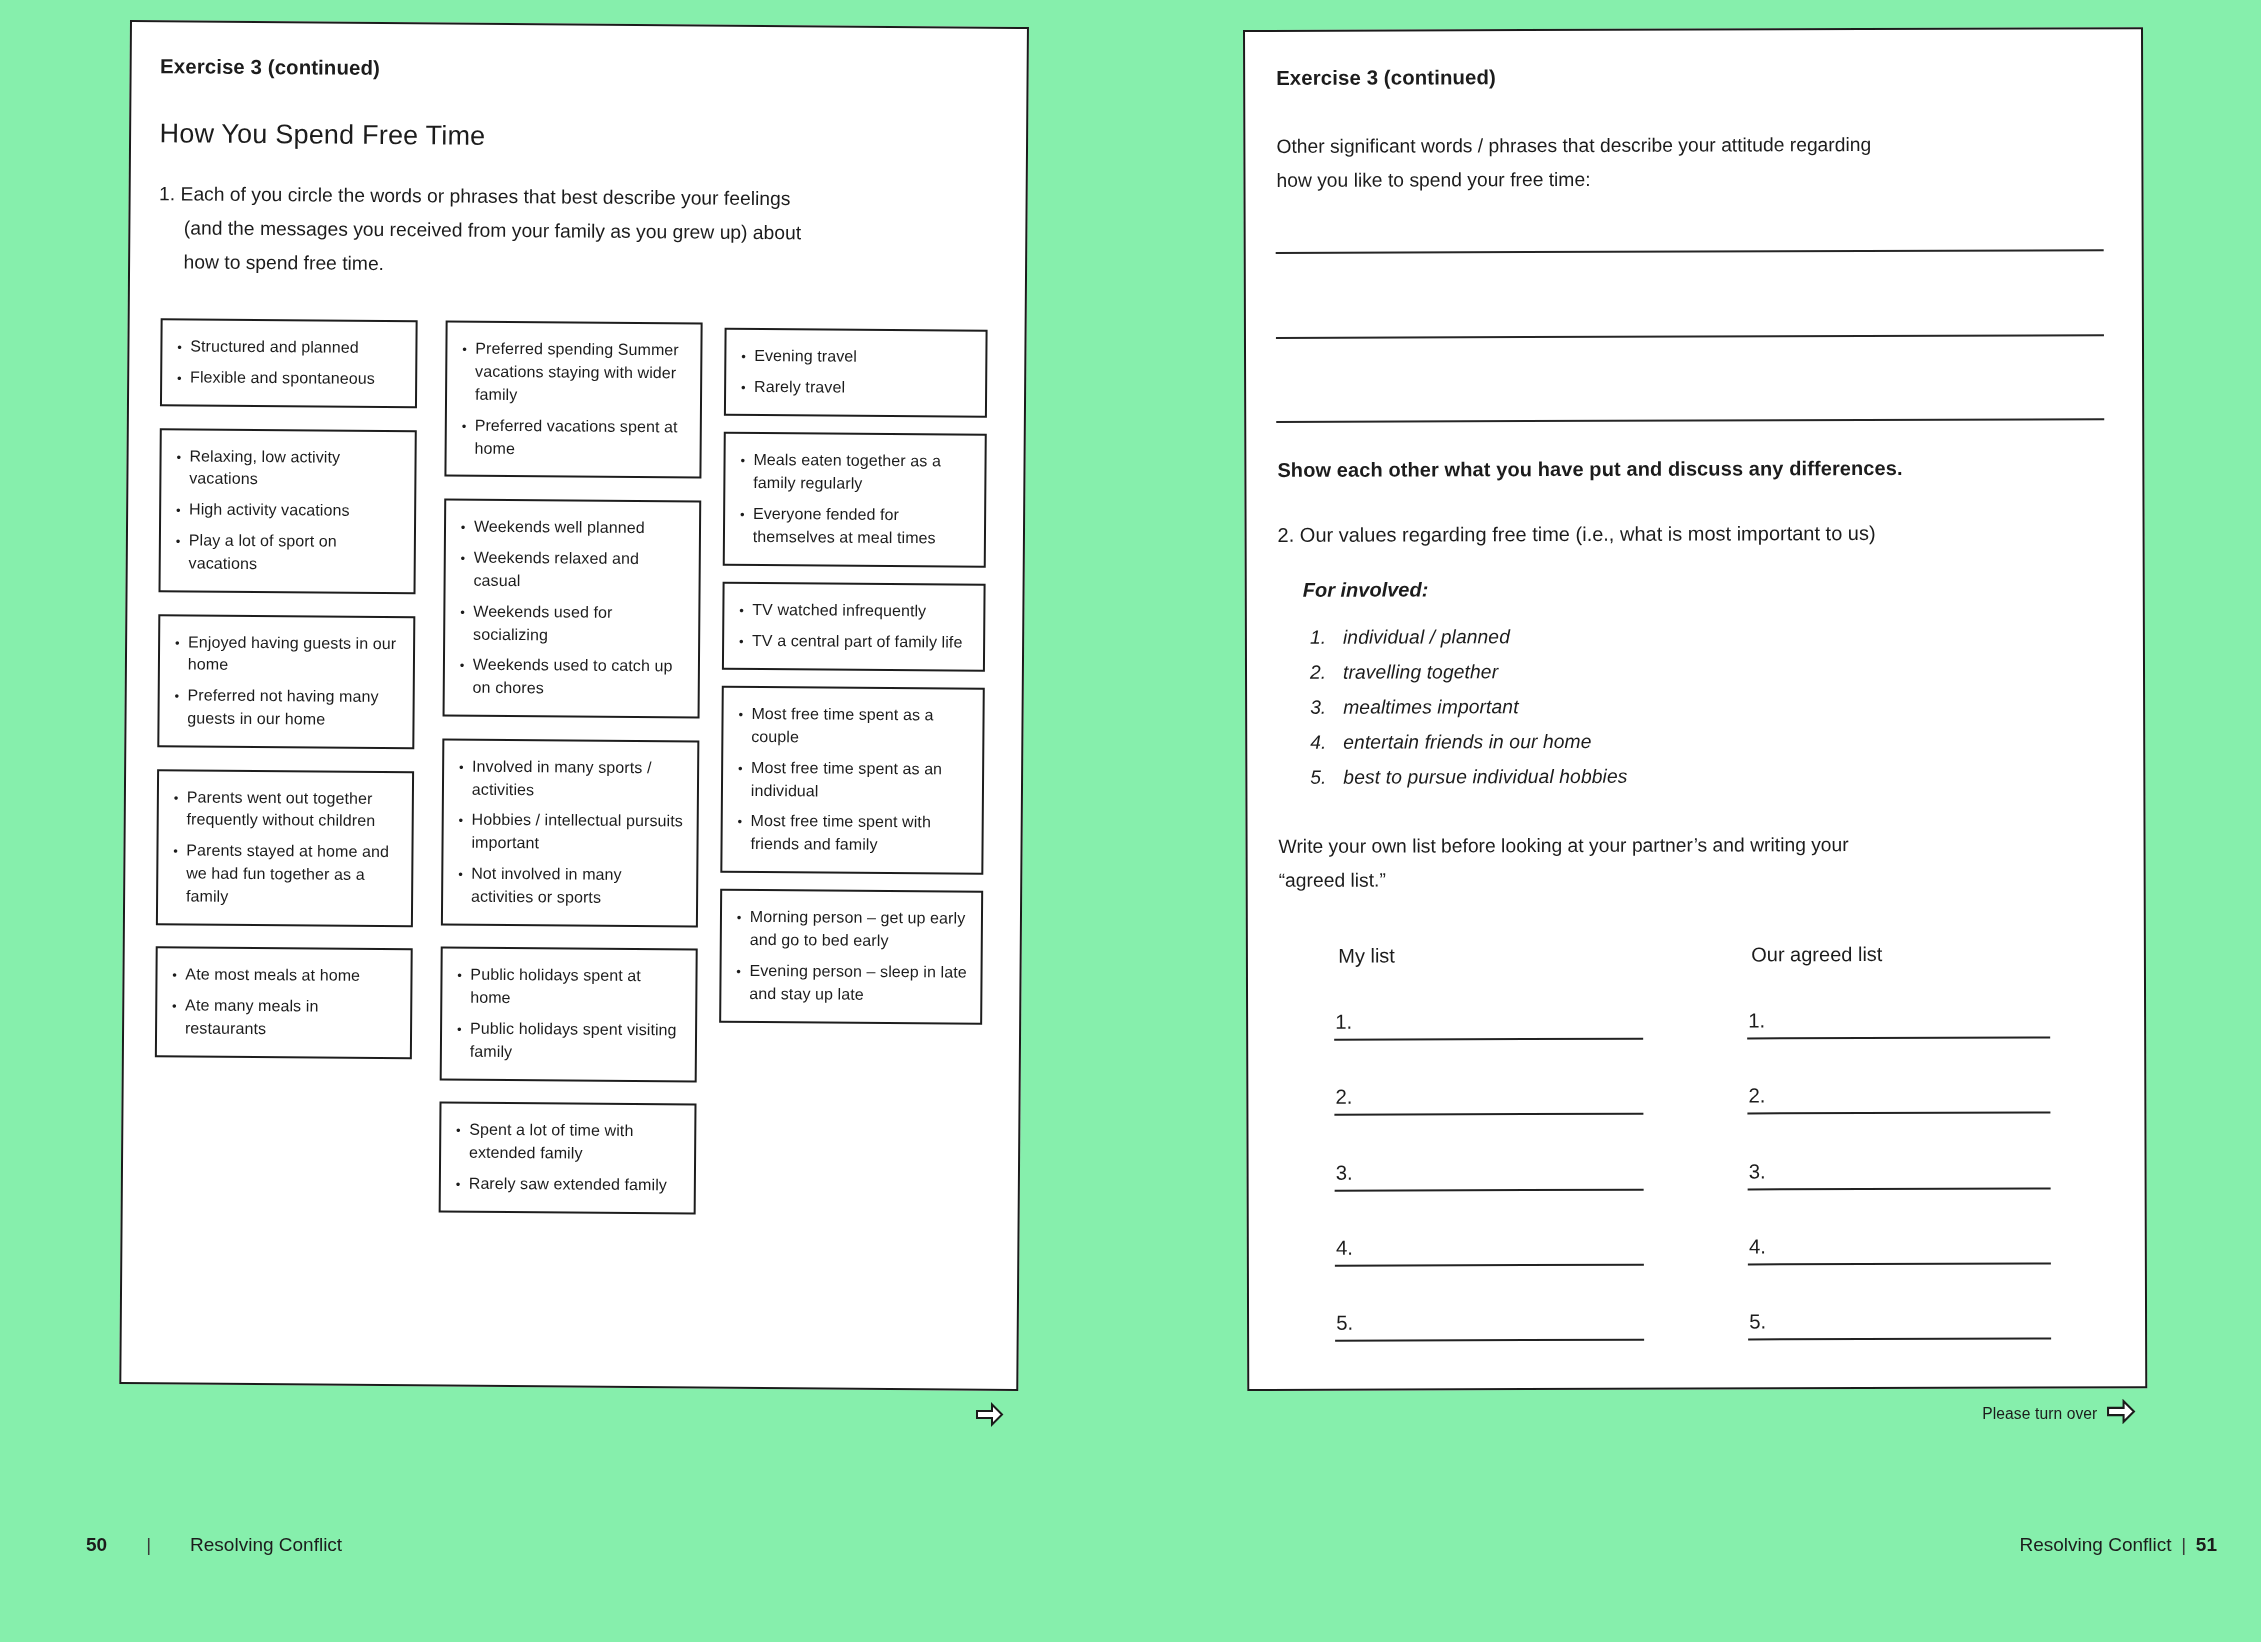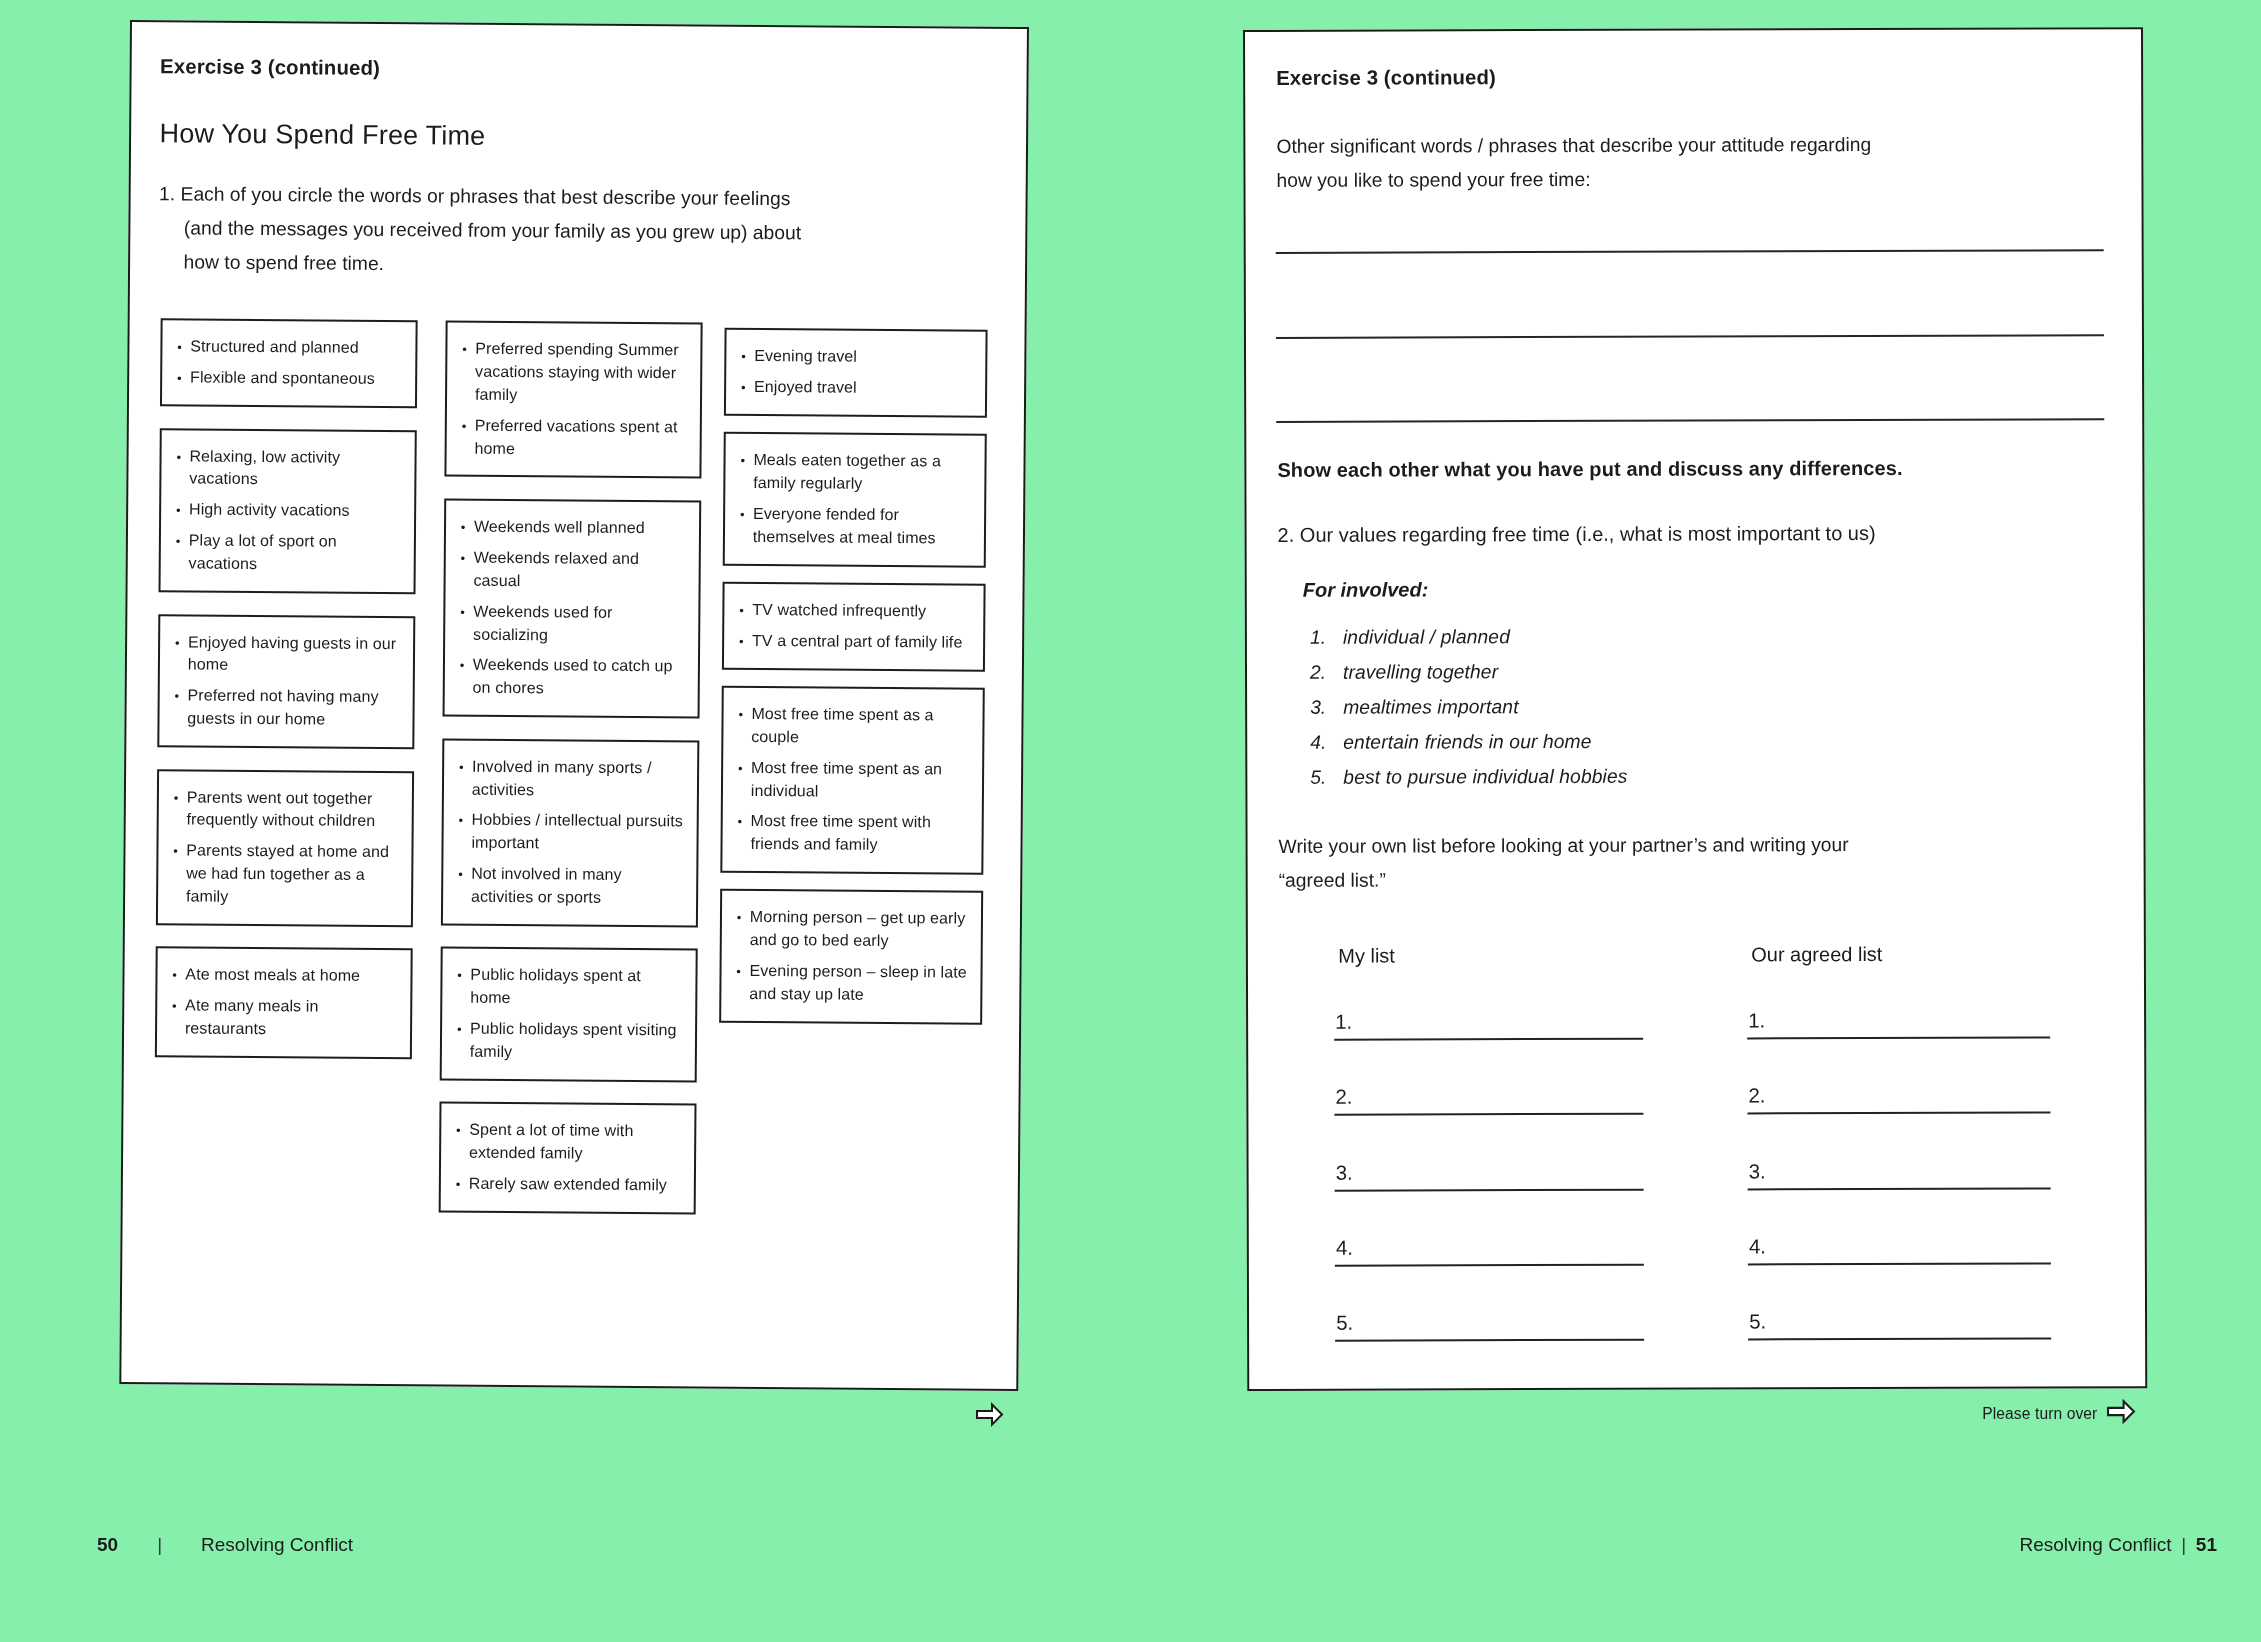--- a/index.html
+++ b/index.html
@@ -54,21 +54,21 @@
   .col-agreed{left:499px;width:303px;}
   .list-label{position:absolute;left:4.3px;top:0;font-size:20px;}
   .slot-row{position:absolute;left:0;right:0;height:75px;}
   .slot-num{position:absolute;left:1.1px;top:18px;font-size:20.4px;}
   .slot-rule{position:absolute;left:0;right:0;top:46px;border-top:2.1px solid #222;}
   
   .turn-arrow{display:inline-block;}
   .arrow-left-page{position:absolute;left:975px;top:1402px;}
   .please-turn{position:absolute;left:1868px;top:1399px;width:268px;display:flex;align-items:center;justify-content:flex-end;gap:8.6px;font-size:15.6px;letter-spacing:0.1px;}
   .footer{position:absolute;top:1534px;font-size:19px;display:flex;align-items:baseline;gap:9.7px;}
-  .footer-left{left:97px;gap:39px;}
+  .footer-left{left:86px;gap:39px;}
   .footer-right{right:81px;}
   .footer .pnum{font-weight:bold;}
   .footer .sep{color:#3a3a3a;font-weight:300;}
 </style>
 </head>
 <body>
 
 <div class="canvas">
 
   <div class="page page-left">
@@ -200,21 +200,21 @@
             </div>
           </div>
           <div class="wcol wcol3">
             <div class="wbox">
               <div class="witem">
                 <span class="bullet">•</span>
                 <span class="witext">Evening travel</span>
               </div>
               <div class="witem">
                 <span class="bullet">•</span>
-                <span class="witext">Enjoyed travel</span>
+                <span class="witext">Rarely travel</span>
               </div>
             </div>
             <div class="wbox">
               <div class="witem">
                 <span class="bullet">•</span>
                 <span class="witext">Meals eaten together as a family regularly</span>
               </div>
               <div class="witem">
                 <span class="bullet">•</span>
                 <span class="witext">Everyone fended for themselves at meal times</span>

